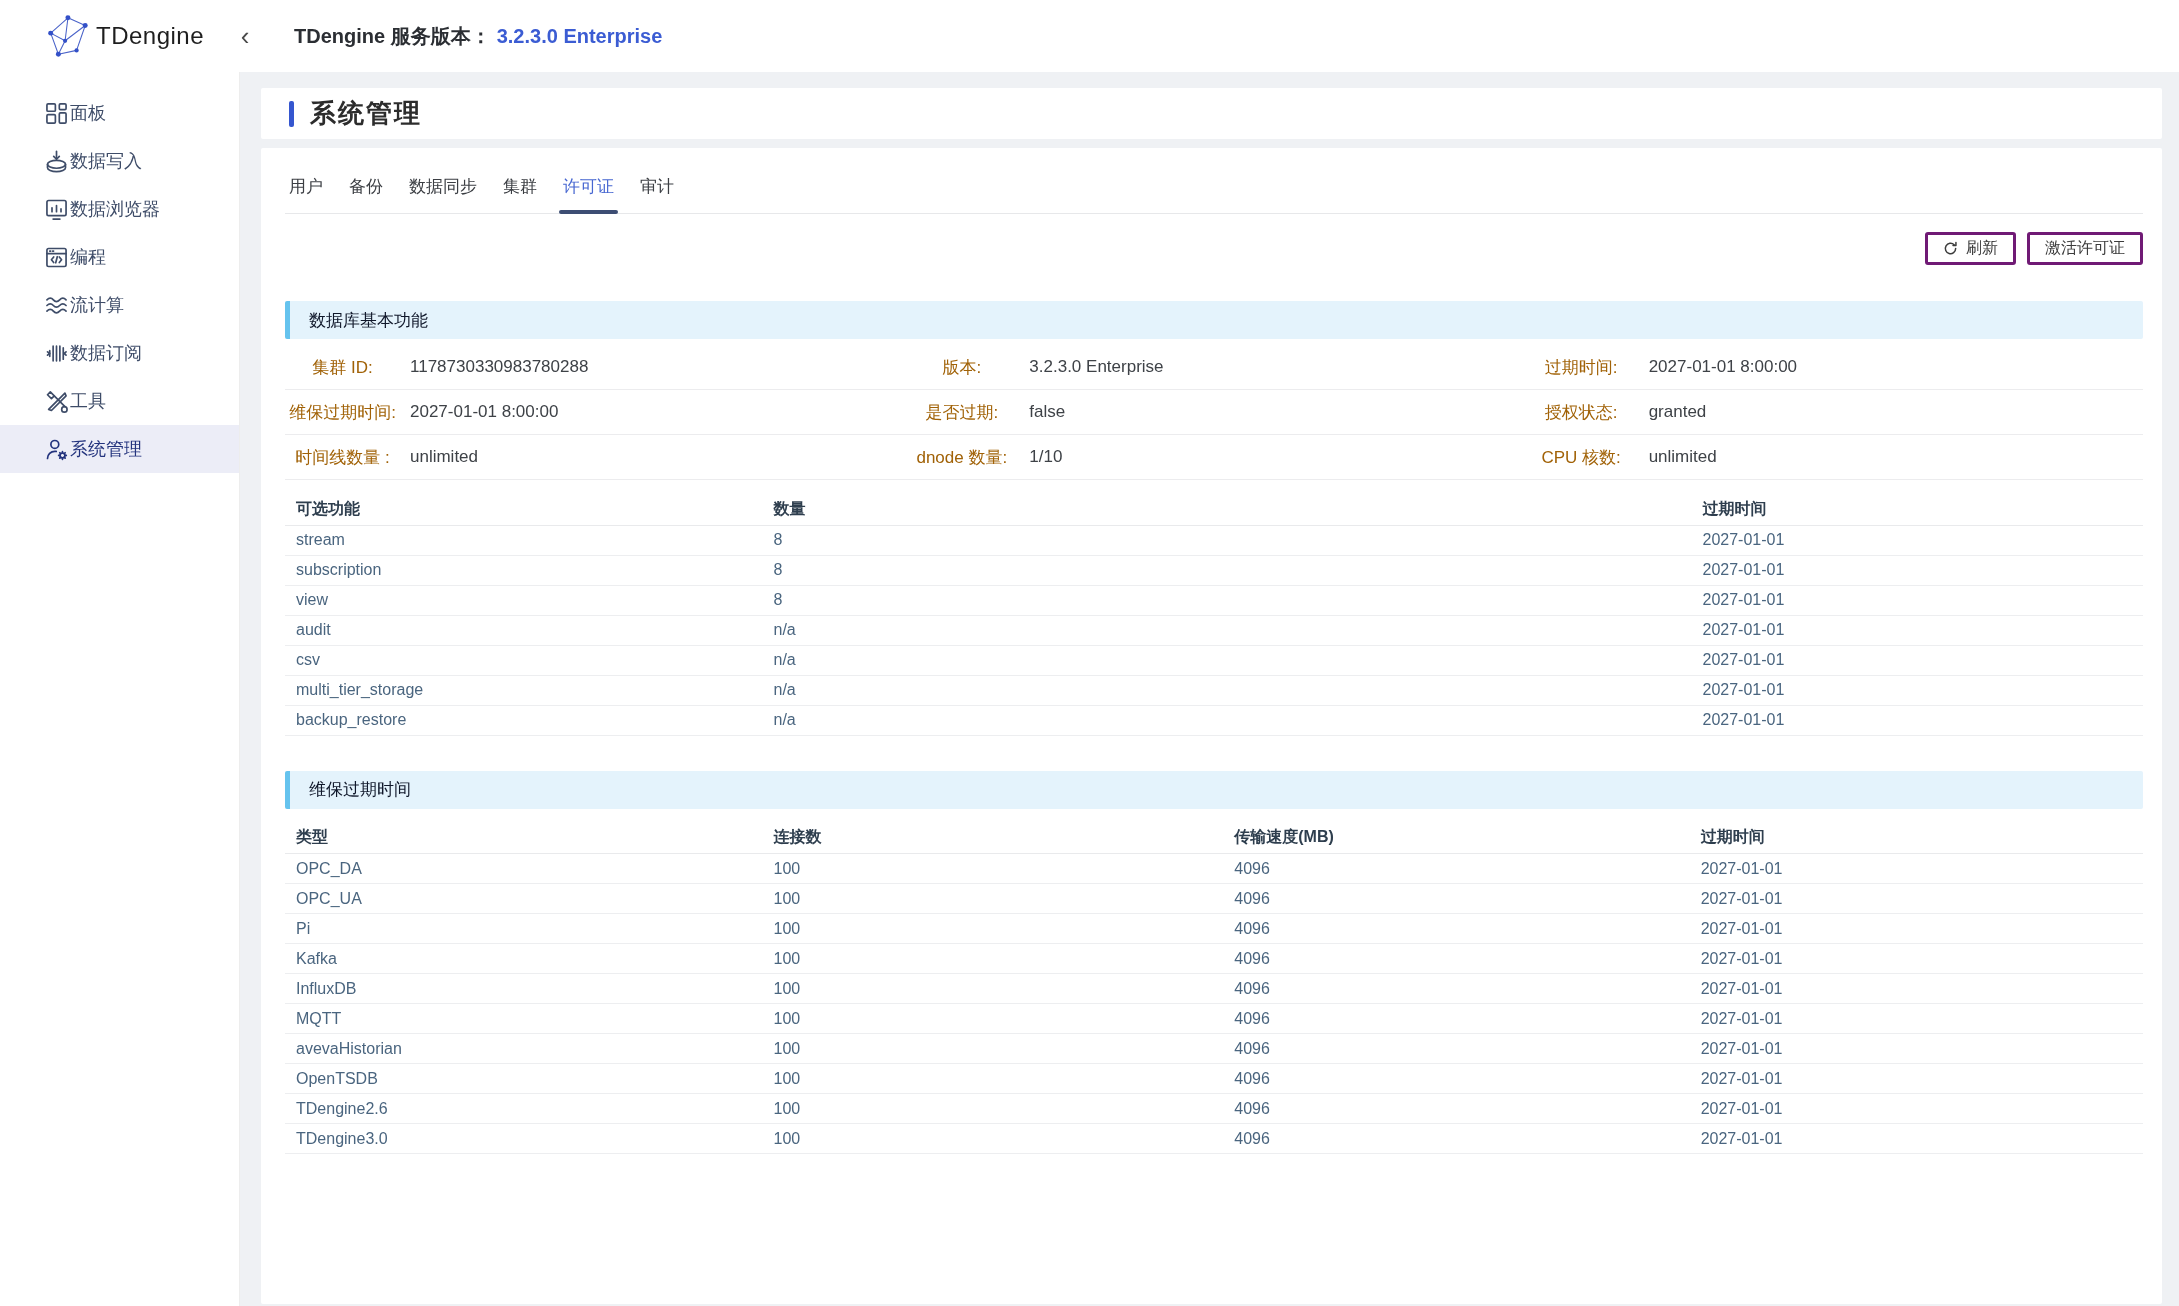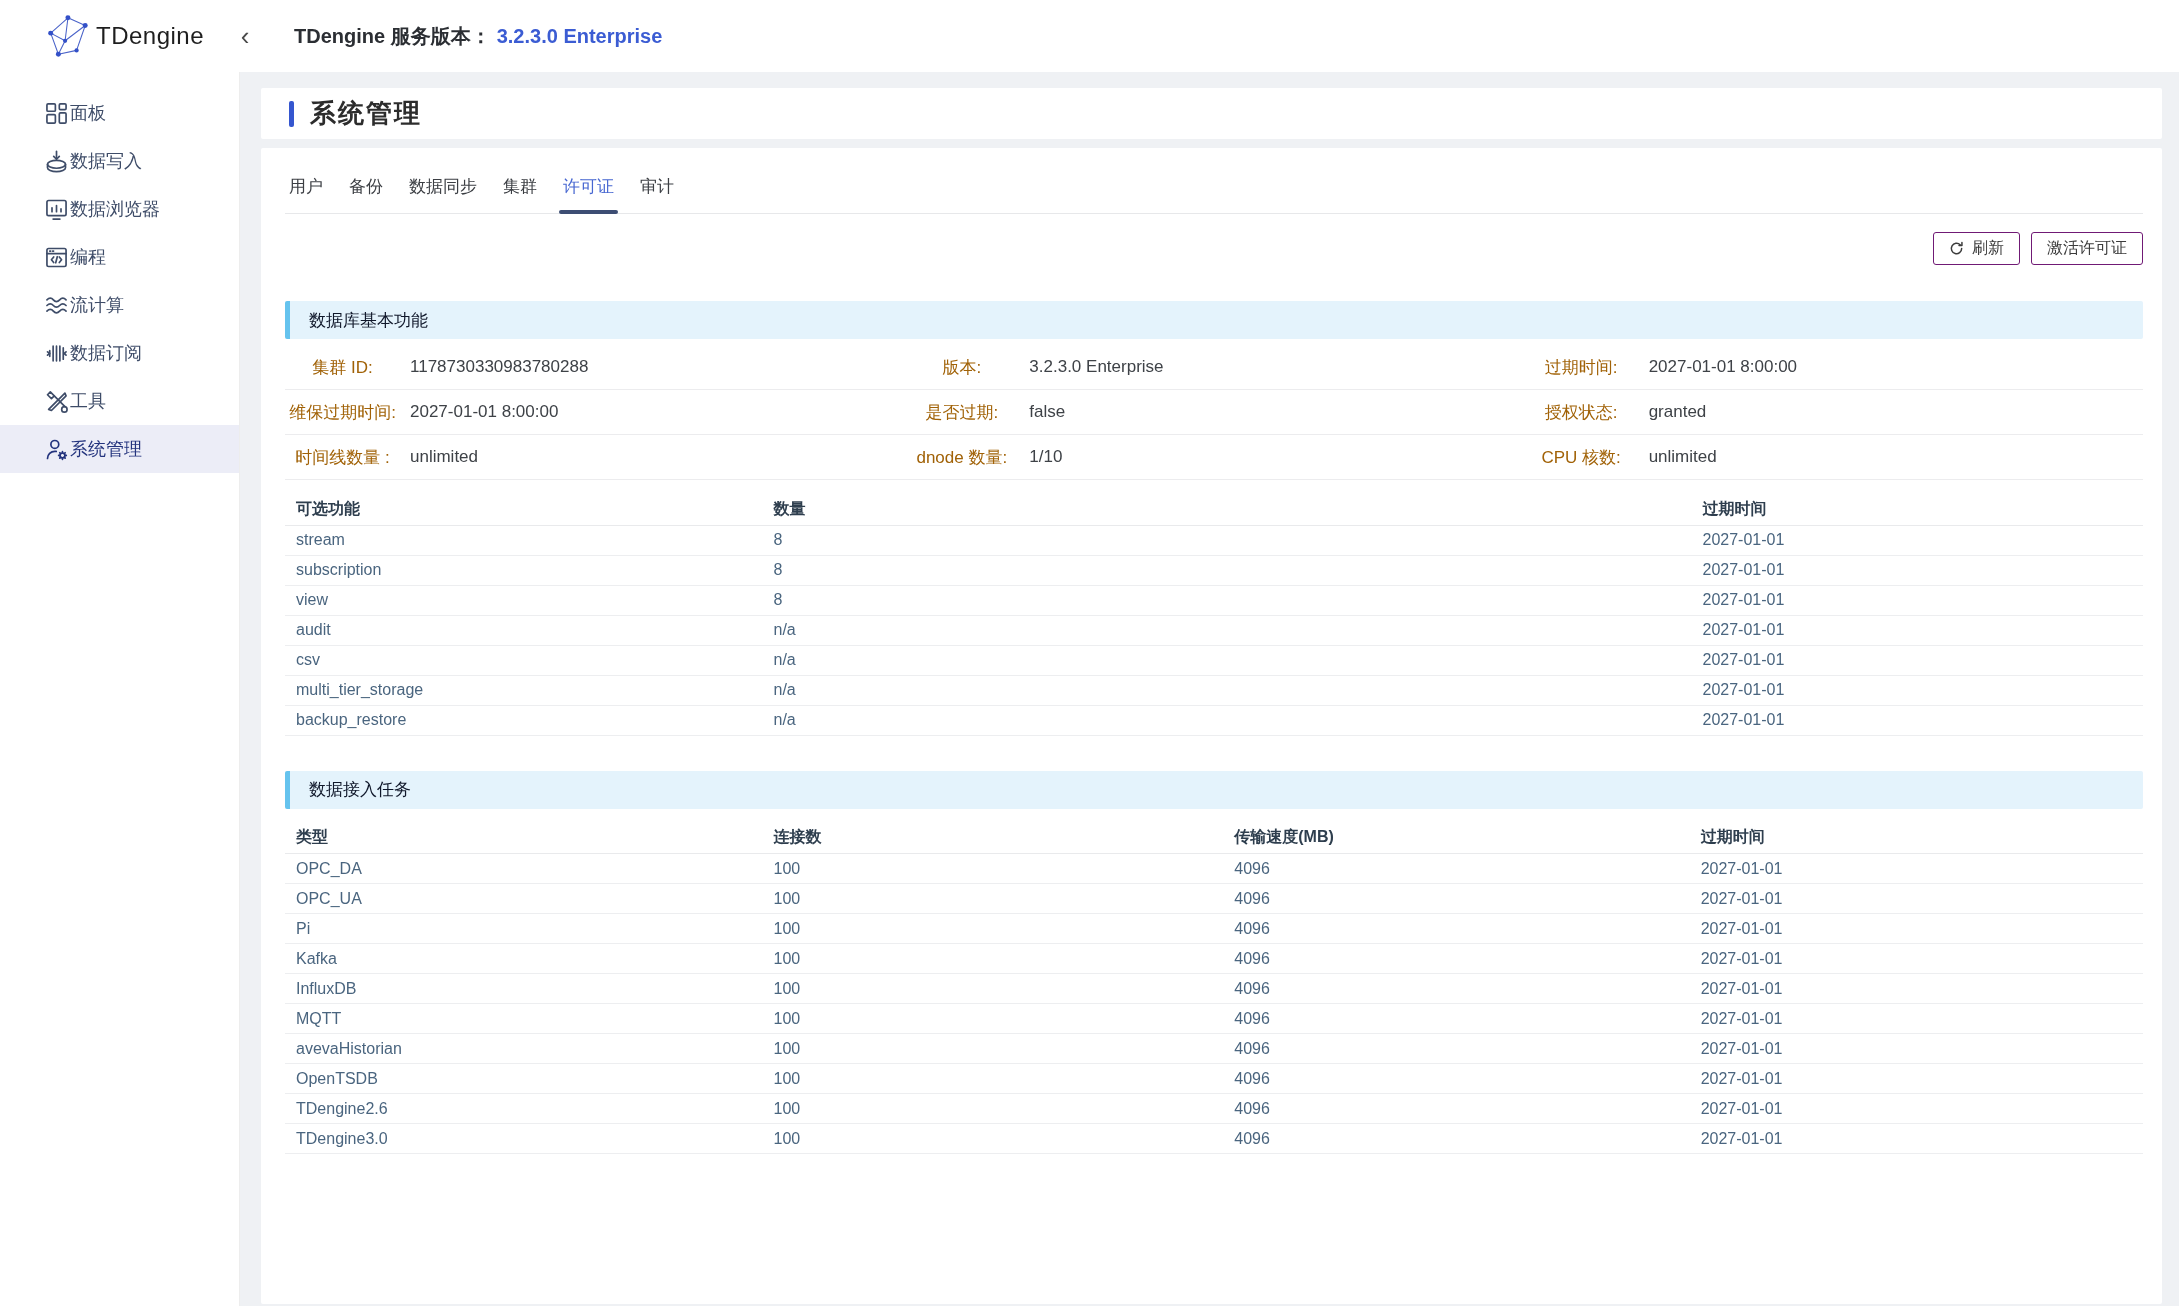--- a/index.html
+++ b/index.html
@@ -81,21 +81,21 @@
   .tab.active { color: #4767d1; }
   .tab.active::after {
     content: ""; position: absolute; left: -4px; right: -4px; bottom: -1px;
     height: 4px; background: #3d4d73; border-radius: 2px;
   }
 
   
   .toolbar { margin-top: 18px; display: flex; justify-content: flex-end; gap: 11px; }
   .btn {
     height: 33px; padding: 0 15px; background: #ffffff;
-    border: 1px solid #701a75; border-radius: 3px;
+    border: 3px solid #701a75; border-radius: 3px;
     font-size: 16px; color: #3c3c3c; font-family: inherit;
     display: flex; align-items: center; gap: 8px; cursor: pointer;
   }
   .btn svg { width: 15px; height: 15px; stroke: #3c3c3c; fill: none; stroke-width: 1.6; stroke-linecap: round; stroke-linejoin: round; }
 
   
   .section-header {
     height: 38px; background: #e4f3fc;
     border-left: 5px solid #65c3ee; border-radius: 2px;
     display: flex; align-items: center; padding-left: 19px;
@@ -389,21 +389,21 @@
 
             <tr>
               <td>backup_restore</td>
               <td>n/a</td>
               <td>2027-01-01</td>
             </tr>
           </tbody>
       </table>
 
       <div class="section-header mt35">
-        <span>数据接入任务</span>
+        <span>维保过期时间</span>
       </div>
 
       <table>
         <colgroup>
             <col style="width:25.7%">
             <col style="width:24.8%">
             <col style="width:25.1%">
             <col style="width:24.4%">
           </colgroup>
         <thead>

